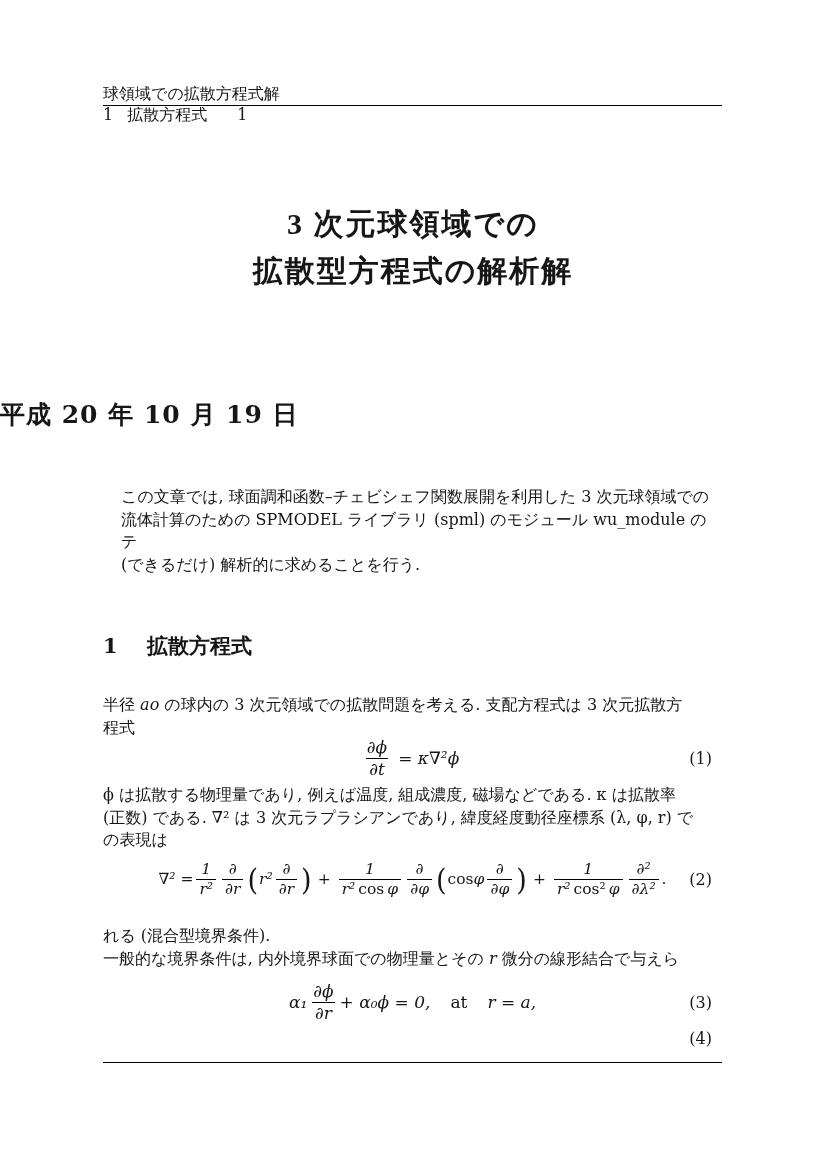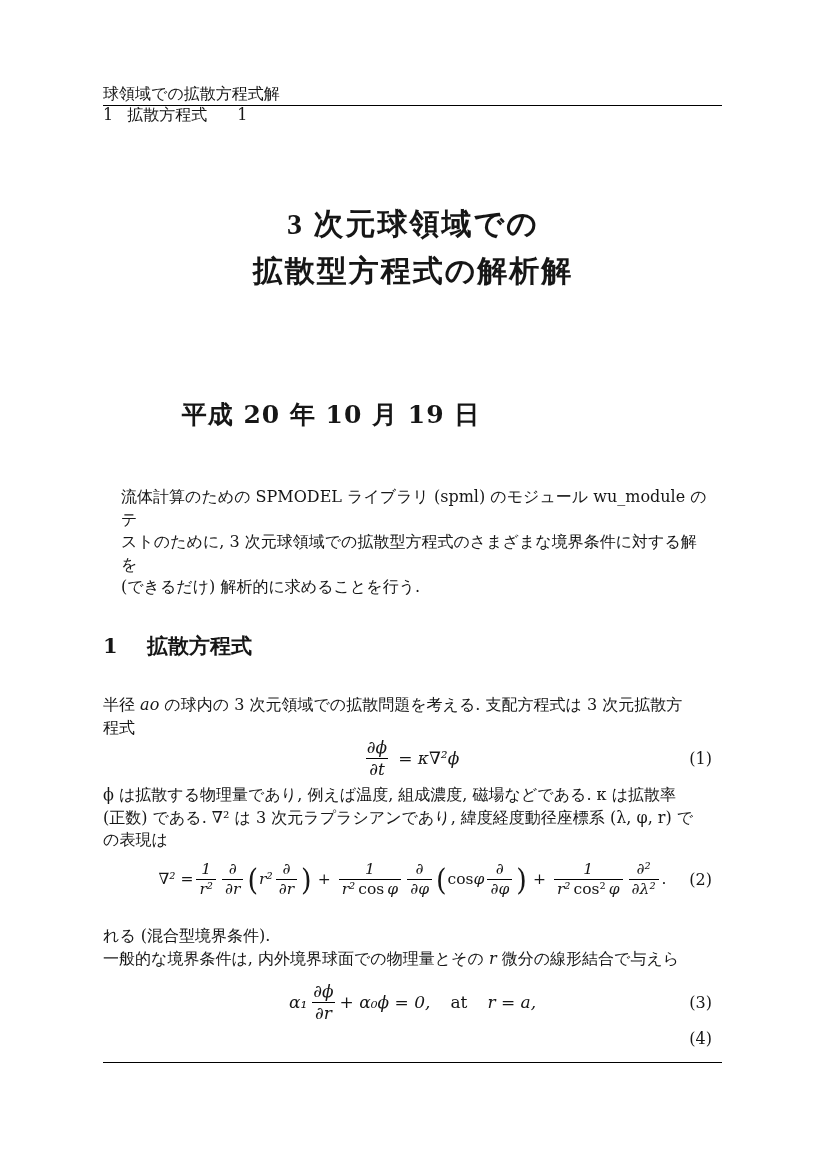--- a/index.html
+++ b/index.html
@@ -16,21 +16,21 @@
   .hdr-right { display:flex; }
   .hdr-sec-no { margin-right:14px; }
   .hdr-page { margin-left:30px; }
 
   .doc-title { position:absolute; left:0; width:826px; text-align:center;
     font-weight:bold; font-size:30px; letter-spacing:2px;font-family:Liberation Serif, serif; }
   .title-l1 { top:204px; }
   .title-l2 { top:251px; }
 
   .author { position:absolute; left:0; width:826px; top:337px; text-align:center; font-size:19px; }
-  .doc-date { position:absolute; left:0; width:662px; top:398px; text-align:center;
+  .doc-date { position:absolute; left:0; width:662px; top:398px; text-align:left;
     font-size:25px; font-weight:bold; letter-spacing:1px; }
 
   .abstract { position:absolute; left:121px; width:590px; top:486px;
     font-size:16px; line-height:22.6px; }
 
   .section-heading { position:absolute; left:103px; top:632px; font-size:21px; font-weight:bold; }
   .section-heading .sec-num { margin-right:22px; }
 
   .para { position:absolute; left:103px; width:619px; font-size:16px; line-height:22.6px; }
   .p1 { top:694px; }
@@ -77,22 +77,22 @@
     </span>
   </div>
   <div class="rule header-rule"></div>
 
   <div class="doc-title title-l1">3 次元球領域での</div>
   <div class="doc-title title-l2">拡散型方程式の解析解</div>
 
   <div class="doc-date">平成 20 年 10 月 19 日</div>
 
   <div class="abstract">
+    <div>この文章では, 球面調和函数–チェビシェフ関数展開を利用した 3 次元球領域での</div>
     <div>流体計算のための SPMODEL ライブラリ (spml) のモジュール wu_module のテ</div>
-    <div>ストのために, 3 次元球領域での拡散型方程式のさまざまな境界条件に対する解を</div>
     <div>(できるだけ) 解析的に求めることを行う.</div>
   </div>
 
   <div class="section-heading">
     <span class="sec-num">1</span>
     <span>拡散方程式</span>
   </div>
 
   <div class="para p1">
     <div><span>半径 </span><span class="mathvar">ao</span><span> の球内の 3 次元領域での拡散問題を考える. 支配方程式は 3 次元拡散方</span></div>

